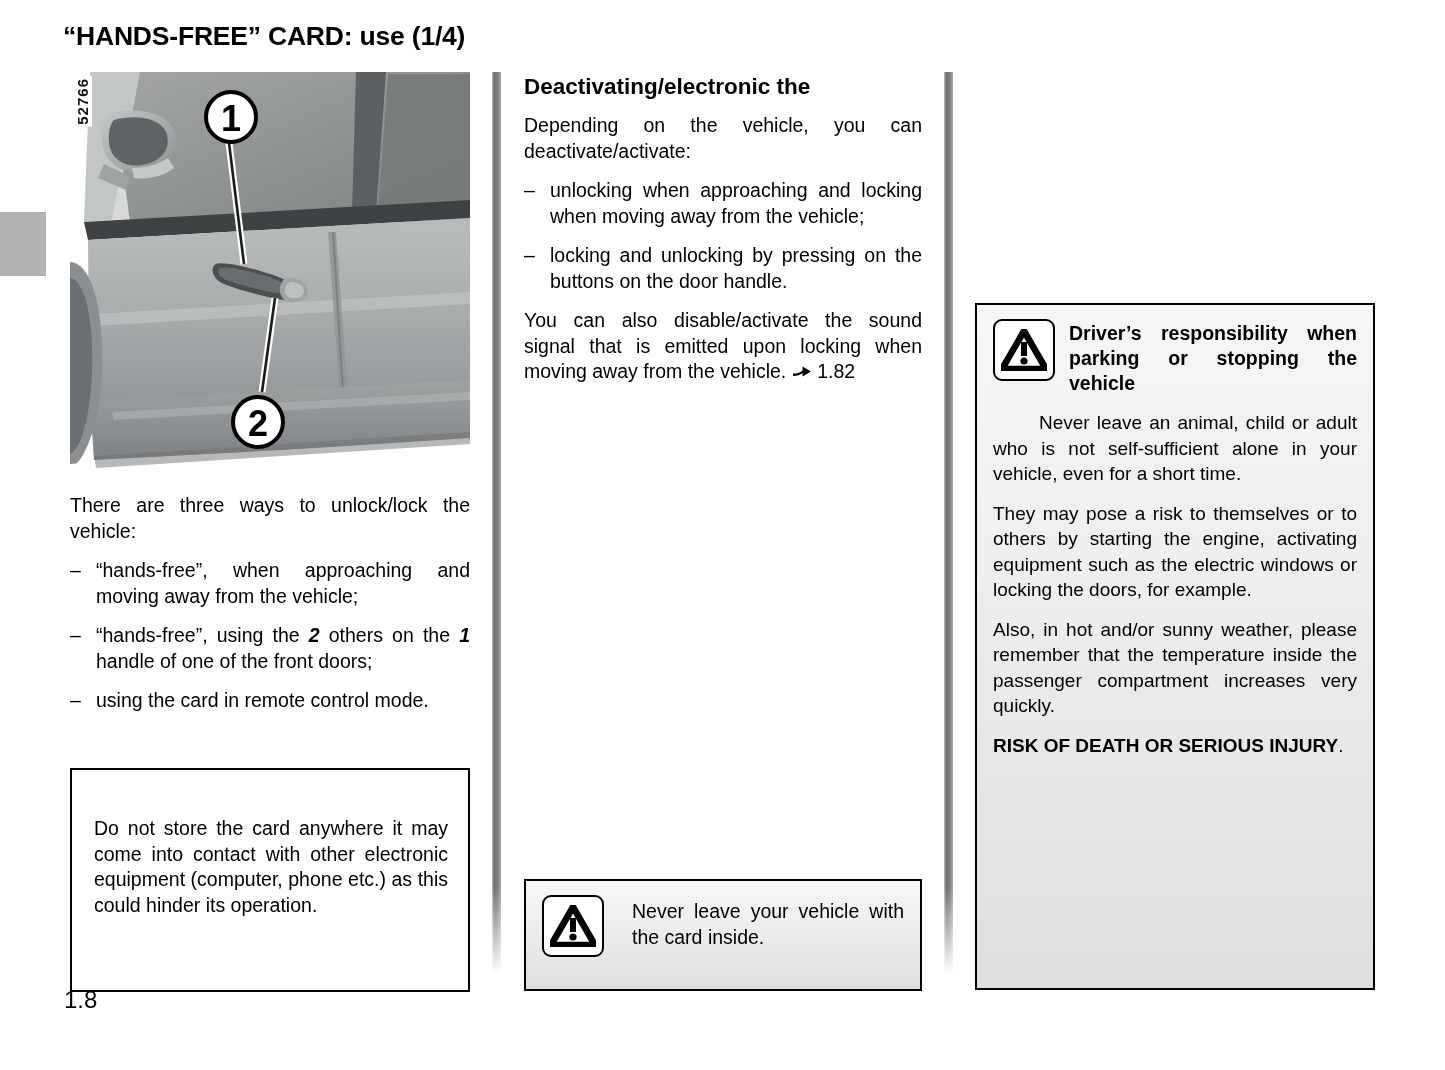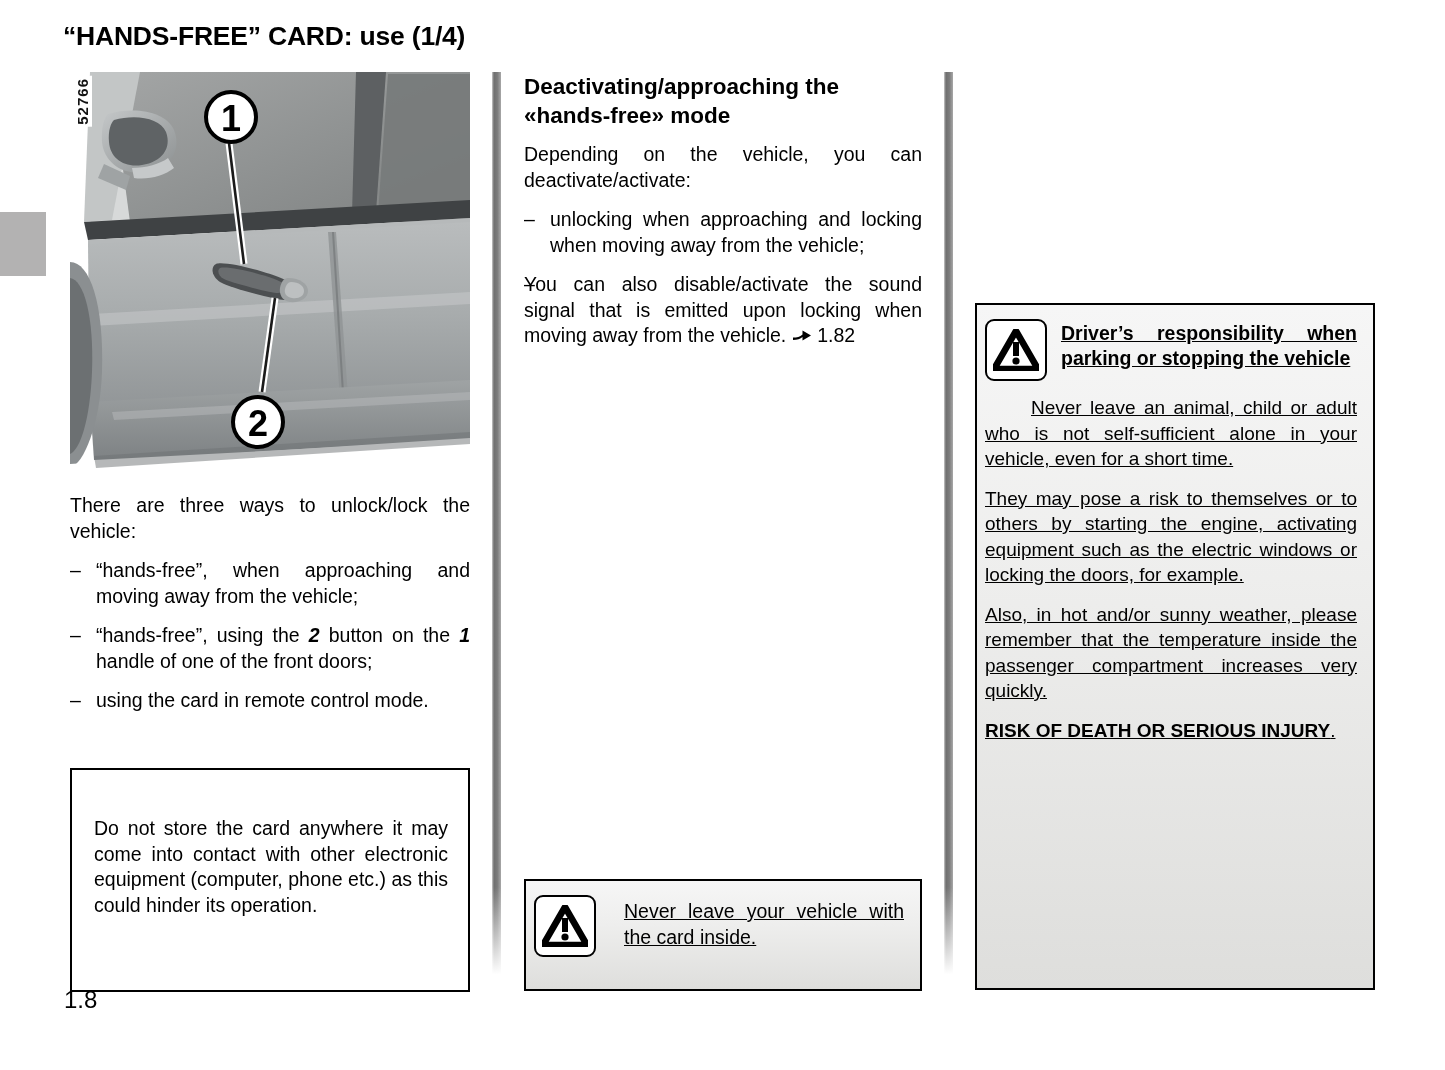--- a/index.html
+++ b/index.html
@@ -138,22 +138,21 @@
     box-sizing: border-box;
     padding: 46px 20px 46px 22px;
   }
   .note-box .para { margin-bottom: 0; }
 
   
   .warn-box {
     border: 2.5px solid #000000;
     background: linear-gradient(to bottom, #f6f6f6 0%, #eeeeed 40%, #dededc 100%);
     box-sizing: border-box;
-    padding: 14px 16px 18px 8px;
-    text-decoration: underline;
+    padding: 14px 16px 18px 16px;
   }
   .warn-head {
     display: flex;
     align-items: flex-start;
     gap: 14px;
   }
   .warn-icon {
     flex: 0 0 auto;
     width: 62px;
     height: 62px;
@@ -323,48 +322,48 @@
     <div style="height:18px"></div>
 
     <p class="para">There are three ways to unlock/lock the vehicle:</p>
 
     <div class="dash-item">
       <span class="dash">–</span>
       <span>“hands-free”, when approaching and moving away from the vehicle;</span>
     </div>
 
     <div class="dash-item">
-      <span class="dash">–</span><span>“hands-free”, using the </span><b class="num">2</b><span> button on the </span><b class="num">1</b><span> handle of one of the front doors;</span>
+      <span class="dash">–</span><span>“hands-free”, using the </span><b class="num">2</b><span> others on the </span><b class="num">1</b><span> handle of one of the front doors;</span>
     </div>
 
     <div class="dash-item">
       <span class="dash">–</span>
       <span>using the card in remote control mode.</span>
     </div>
   </div>
 
   <div class="left-note note-box">
     <p class="para">Do not store the card anywhere it may come into contact with other electronic equipment (computer, phone etc.) as this could hinder its operation.</p>
   </div>
 
   <div class="col col-mid">
     <div class="sec-heading">
-      <div>Deactivating/approaching the</div>
-      <div>«hands-free» mode</div>
+      <div>Deactivating/electronic the</div>
     </div>
 
     <p class="para">Depending on the vehicle, you can deactivate/activate:</p>
 
     <div class="dash-item">
       <span class="dash">–</span>
       <span>unlocking when approaching and locking when moving away from the vehicle;</span>
     </div>
 
     <div class="dash-item">
       <span class="dash">–</span>
+      <span>locking and unlocking by pressing on the buttons on the door handle.</span>
     </div>
 
     <p class="para last"><span>You can also disable/activate the sound signal that is emitted upon locking when moving away from the vehicle.</span><span class="arrow-ref"> <svg width="20" height="15" viewBox="0 0 20 15" style="vertical-align:-1px">
             <path d="M1,9.5 C5,9.5 8,9 10.5,6.5 L10.5,2.5 L19,7.5 L10.5,12.5 L10.5,9 C8.5,11 5,12 1,12 Z" fill="#000000"></path>
           </svg> <span>1.82</span></span></p>
   </div>
 
   <div class="mid-warn warn-box">
     <div class="warn-inline">
       <div class="warn-icon">

